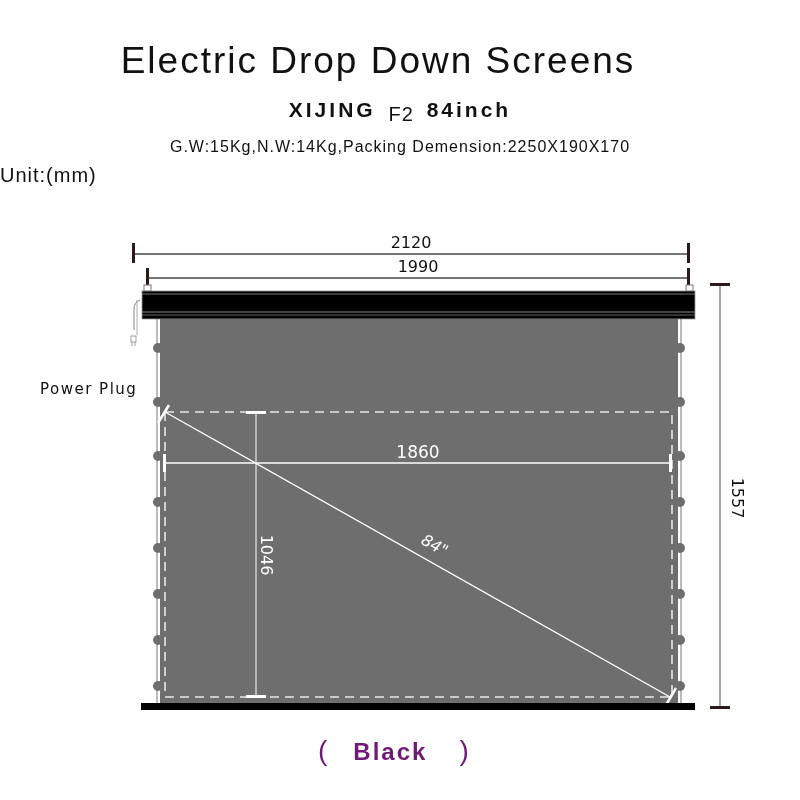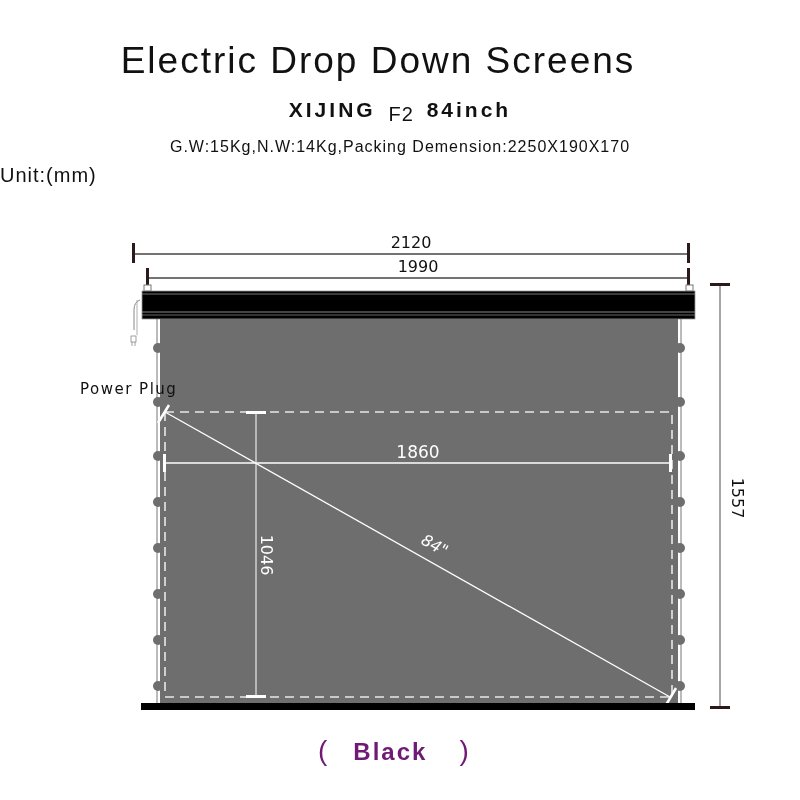--- a/index.html
+++ b/index.html
@@ -4,21 +4,21 @@
 <style>
   html, body { margin:0; padding:0; background:#ffffff; }
   body { width:800px; height:800px; position:relative; overflow:hidden; font-family:"Liberation Sans", sans-serif; color:#111; }
   .title { position:absolute; left:0; width:756px; top:40px; text-align:center; font-size:37px; letter-spacing:2px; color:#111; }
   .subtitle { position:absolute; left:0; width:800px; top:98px; text-align:center; font-size:21px; font-weight:bold; letter-spacing:3px; color:#111; }
   .subtitle .model { font-weight:normal; font-size:20px; display:inline-block; transform:translateY(4px); margin:0 4px; letter-spacing:1px; }
   .specs { position:absolute; left:0; width:800px; top:138px; text-align:center; font-size:16px; letter-spacing:1px; color:#111; }
   .unit { position:absolute; left:0; width:800px; top:164px; font-size:20px; letter-spacing:1px; color:#111; }
   svg.diagram { position:absolute; left:0; top:0; }
   .dimtxt { font-family:"DejaVu Sans", sans-serif; }
-  .plug-label { position:absolute; left:40px; top:380px; font-size:15px; letter-spacing:1.5px; font-family:"DejaVu Sans", sans-serif; color:#111;margin-left:40px; }
+  .plug-label { position:absolute; left:40px; top:380px; font-size:15px; letter-spacing:1.5px; font-family:"DejaVu Sans", sans-serif; color:#111; }
   .color-label { position:absolute; left:318px; top:735px; font-size:24px; font-weight:bold; letter-spacing:2px; color:#701a75; }
   .color-label .paren { font-weight:normal; font-size:28px; }
   .color-label .word { display:inline-block; margin:0 32px 0 24px; }
 </style>
 </head>
 <body>
 
 <div class="title">Electric Drop Down Screens</div>
 <div class="subtitle">
   <span>XIJING</span>

